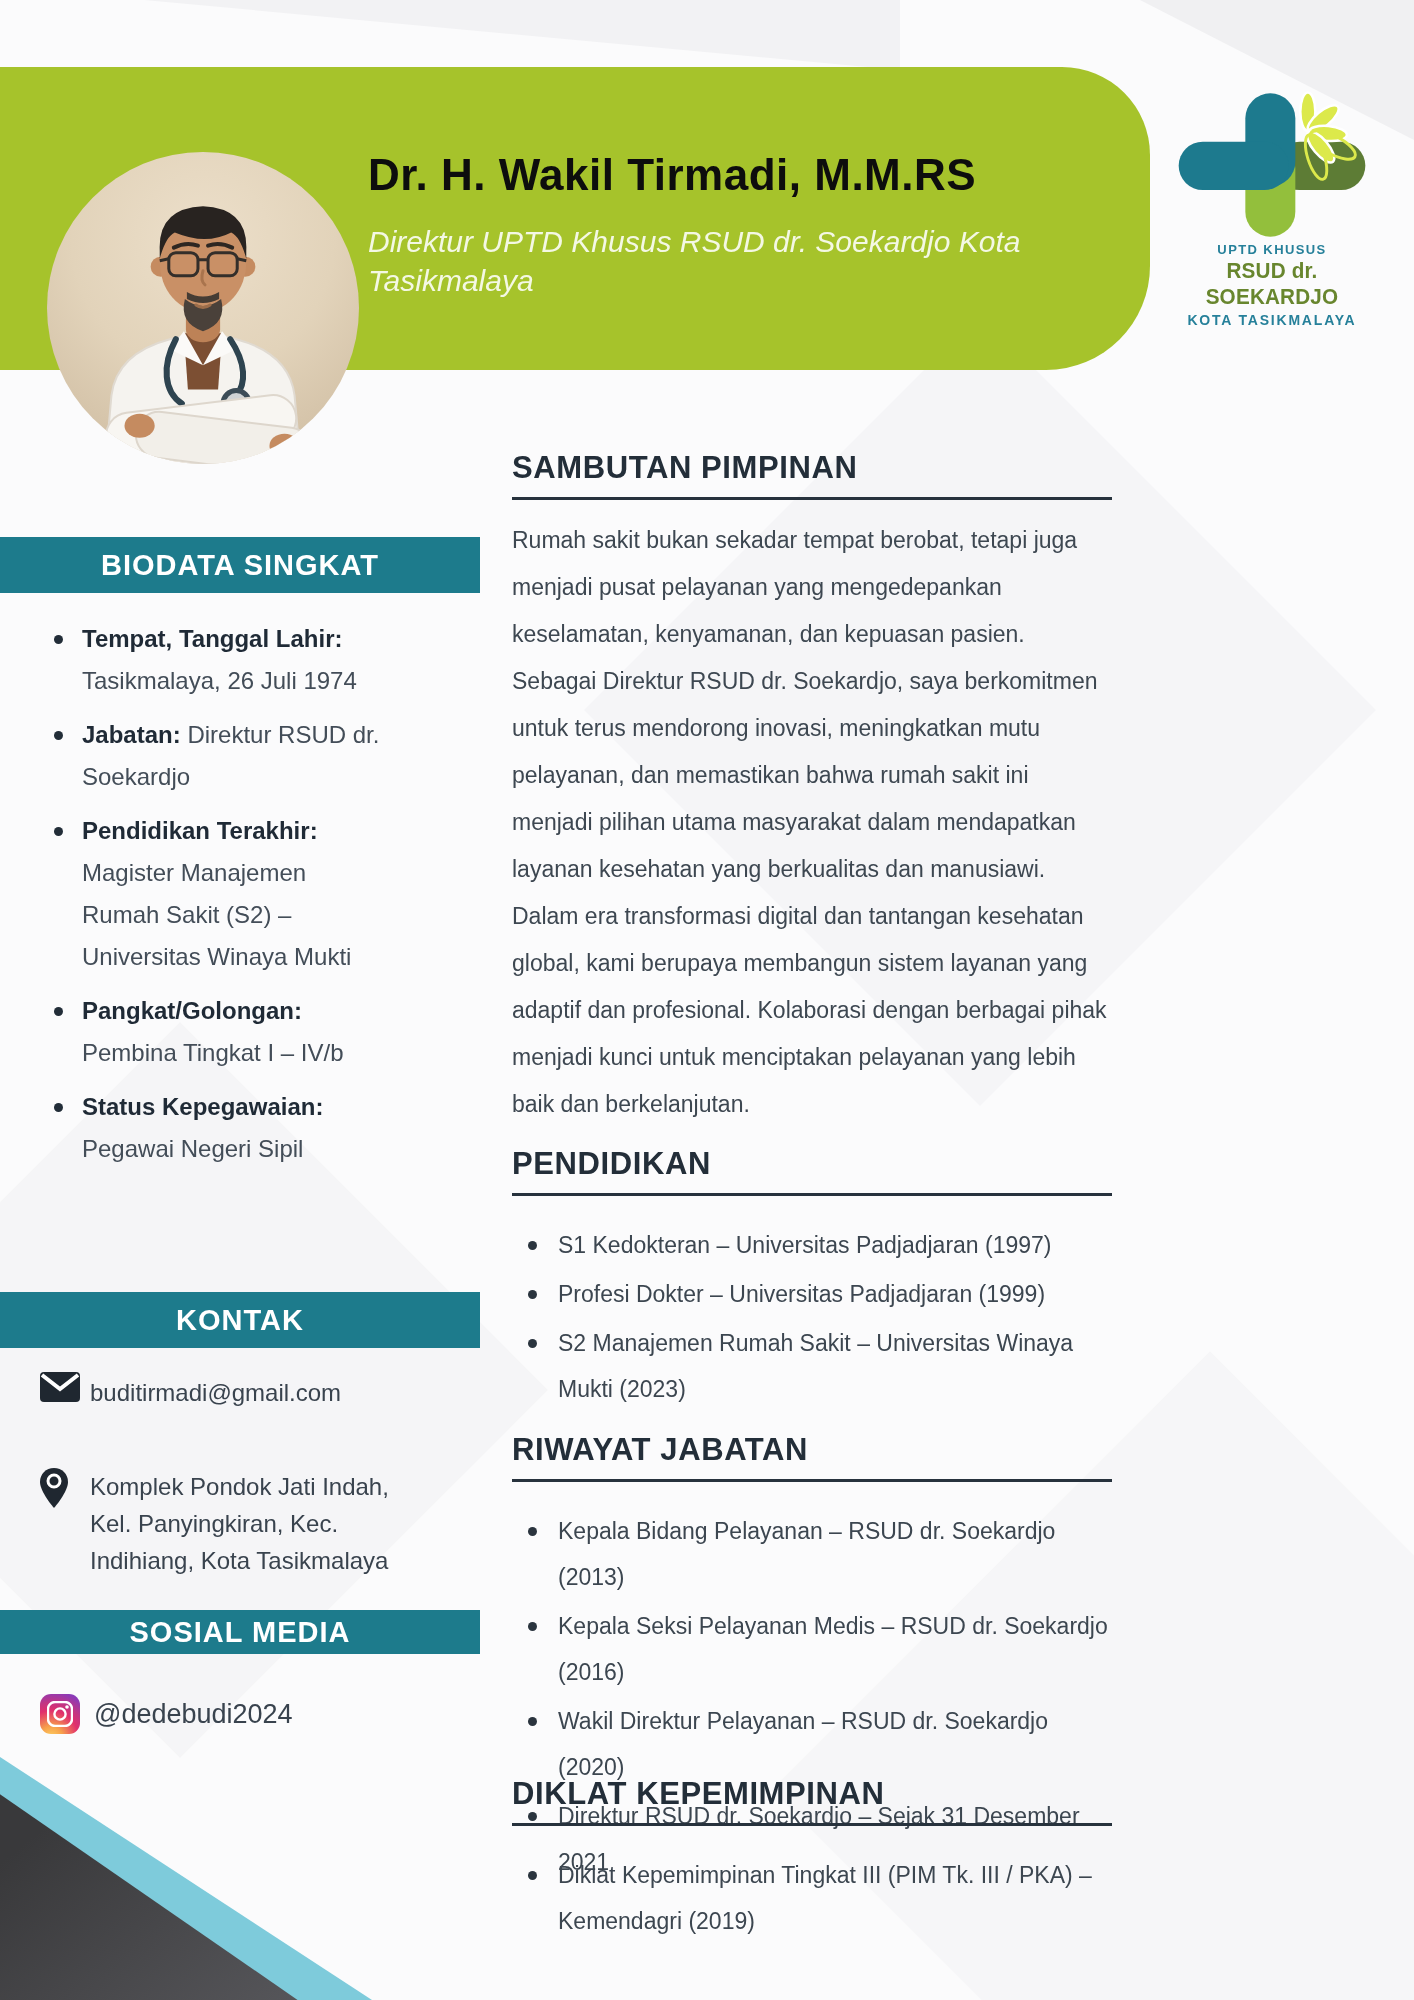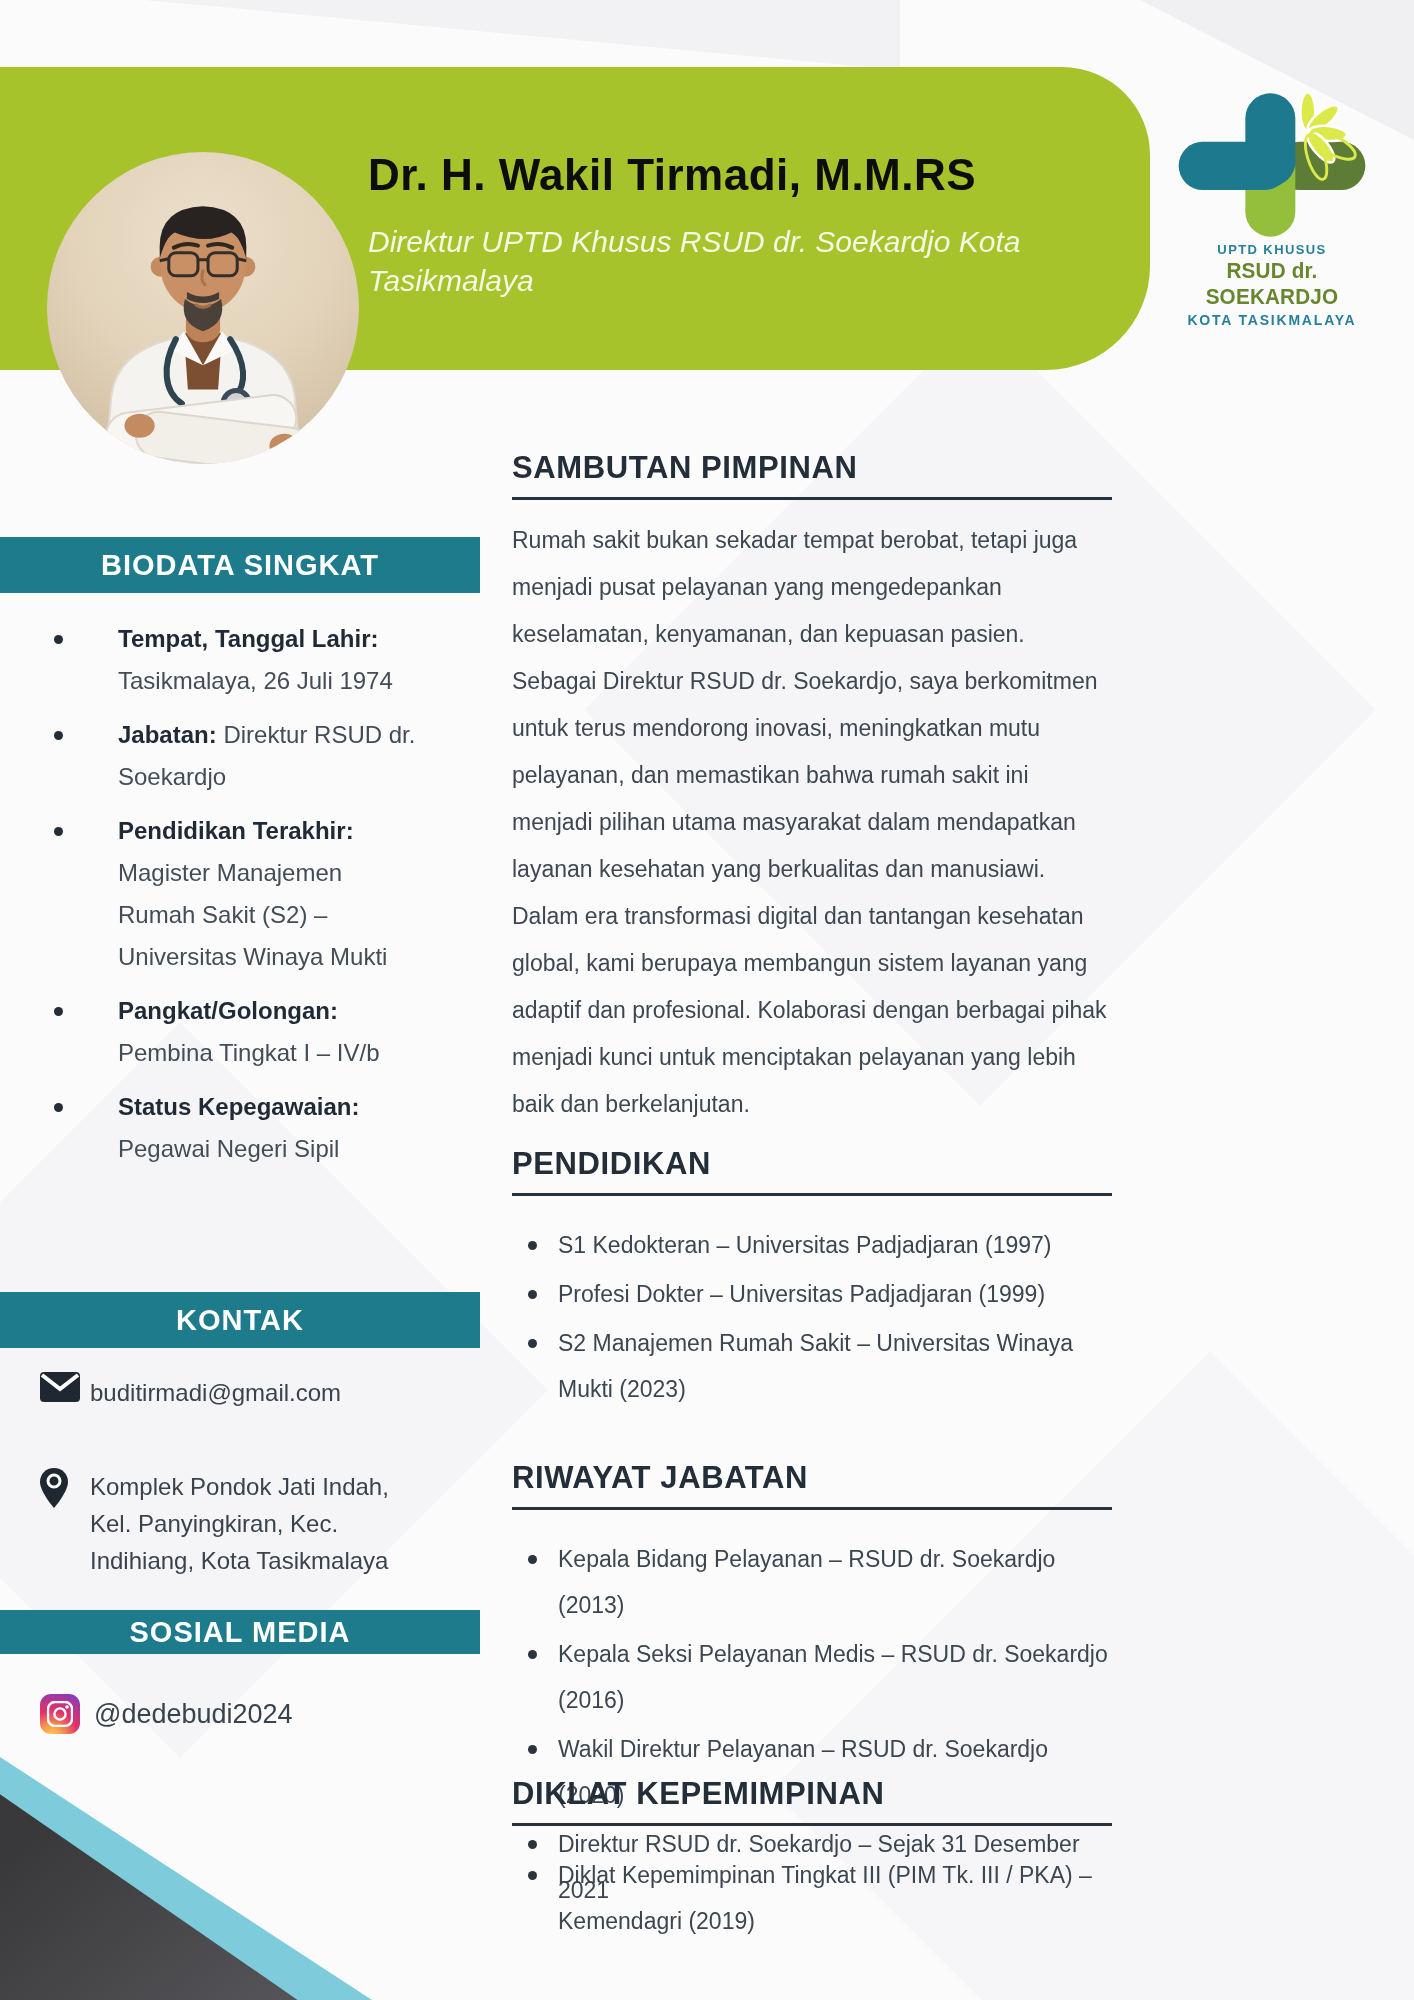--- a/index.html
+++ b/index.html
@@ -34,40 +34,40 @@
   .photo{position:absolute;left:47px;top:152px;width:312px;height:312px;border-radius:50%;z-index:3;overflow:hidden;background:radial-gradient(circle at 50% 28%,#ecdfca 0%,#e2d3ba 48%,#cbb89d 100%);}
 
   
   .banner{position:absolute;left:0;width:480px;height:56px;background:#1d7b8c;color:#fff;font-weight:bold;font-size:29px;letter-spacing:1px;display:flex;align-items:center;justify-content:center;z-index:3;}
   .banner.biodata{top:537px;}
   .banner.kontak{top:1292px;}
   .banner.sosmed{top:1610px;height:44px;align-items:center;}
 
   
   .bio-list{position:absolute;left:0;top:618px;width:395px;margin:0;padding:0;list-style:none;z-index:3;}
-  .bio-list li{position:relative;padding-left:118px;width:302px;font-size:24px;line-height:42px;margin-bottom:12px;color:#434d58;}
+  .bio-list li{position:relative;padding-left:82px;width:302px;font-size:24px;line-height:42px;margin-bottom:12px;color:#434d58;}
   .bio-list li::before{content:'';position:absolute;left:54px;top:17px;width:9px;height:9px;border-radius:50%;background:#222d38;}
   .bio-list b{color:#1f2a36;}
 
   .contact-row{position:absolute;left:40px;display:flex;align-items:flex-start;z-index:3;}
   .contact-row .ic{flex:0 0 50px;}
   .contact-row .txt{font-size:24px;color:#39434e;line-height:37px;max-width:305px;}
   .row-email{top:1372px;}
   .row-email .txt{margin-top:2px;text-align:right;}
   .row-address{top:1468px;}
   .row-social{top:1694px;align-items:center;}
   .row-social .txt{font-size:27px;margin-left:4px;}
 
   .ig-icon{width:40px;height:40px;border-radius:11px;background:radial-gradient(circle at 28% 110%,#fdd262 0%,#f7a14b 22%,#e1306c 52%,#c13584 68%,#8e3ab5 88%,#7b3bc1 100%);display:flex;align-items:center;justify-content:center;}
 
   
   .section{position:absolute;left:512px;width:600px;z-index:3;}
   .sec-sambutan{top:450px;}
   .sec-pendidikan{top:1146px;}
-  .sec-riwayat{top:1432px;margin-top:28px;}
+  .sec-riwayat{top:1432px;}
   .sec-diklat{top:1776px;}
   .section h2{margin:0;padding:0 0 11px 0;font-size:31px;font-weight:bold;color:#232e39;letter-spacing:.6px;border-bottom:3px solid #27323d;}
   .section p{margin:17px 0 0 0;font-size:23px;line-height:47px;color:#3d4751;}
   .section p + p{margin-top:0;}
   .blt{margin:26px 0 0 0;padding:0;list-style:none;}
   .blt li{position:relative;padding-left:46px;font-size:23px;line-height:46px;color:#3c4650;margin-bottom:3px;}
   .blt li::before{content:'';position:absolute;left:16px;top:19px;width:9px;height:9px;border-radius:50%;background:#2a343e;}
 </style>
 </head>
 <body>

